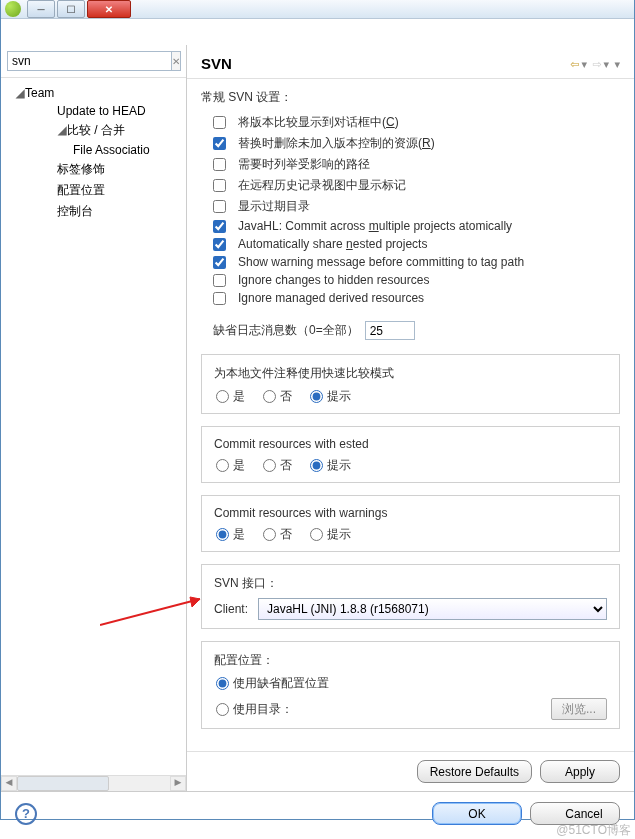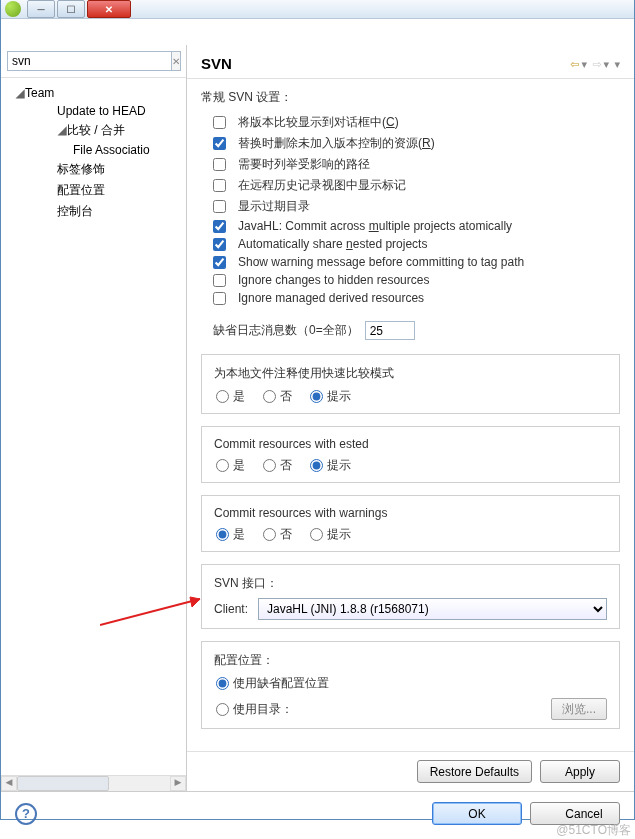--- a/index.html
+++ b/index.html
@@ -50,21 +50,21 @@
 .fs-label { margin-bottom: 6px; }
 .radios { display: flex; gap: 18px; margin-left: 2px; }
 .radios label { display: flex; align-items: center; gap: 4px; }
 .radios input{ accent-color: #2a6cc0;}
 .interface-row { display: flex; align-items: center; gap: 10px; margin-top: 4px;}
 .interface-row select { flex: 1; border: 1px solid #9ab; height: 22px; padding: 1px 4px; background: linear-gradient(#fff,#eef);}
 .cfg .radios { flex-direction: column; gap: 6px; align-items: flex-start;}
 .cfg .dirrow{ display:flex; align-items:center; gap:6px; width:100%;}
 .browsebtn { height: 22px; padding: 0 10px; border: 1px solid #aaa; background: linear-gradient(#f8f8f8,#e4e4e4); border-radius: 2px; color:#888; margin-left:auto;}
 .innerbtns { display: flex; justify-content: flex-end; gap: 8px; padding: 8px 14px; border-top: 1px solid #e0e0e0;}
-.btn { height: 23px; min-width: 80px; padding: 0 12px; border: 1px solid #8a8a8a; border-radius: 3px; background: linear-gradient(#fdfdfd,#e3e3e3); }
+.btn { height: 23px; min-width: 80px; padding: 0 12px; border: 1px solid #8a8a8a; border-radius: 8px; background: linear-gradient(#fdfdfd,#e3e3e3); }
 .btn.primary { border-color: #3b7dd8; box-shadow: 0 0 0 1px #8ec0f8 inset; background: linear-gradient(#eaf3fe,#c9e0fb);}
 .bottombar { border-top: 1px solid #ccc; padding: 10px 14px; display: flex; align-items: center; }
 .help { width: 22px; height: 22px; border: 2px solid #4a78b8; border-radius: 50%; color: #4a78b8; font-weight: bold; display: flex; align-items: center; justify-content: center; font-size: 13px;}
 .bottombar .spacer{ flex:1;}
 .arrow-annot { position: absolute; left: 100px; top: 595px; pointer-events:none;}
 .arrow-annot svg line, .arrow-annot svg polygon { stroke:#e02020; fill:#e02020;}
 .watermark { position: absolute; right: 4px; bottom: 0; color: #bbb; font-size: 12px;}
 u.acc{ text-decoration: underline;}
 </style>
 </head>

